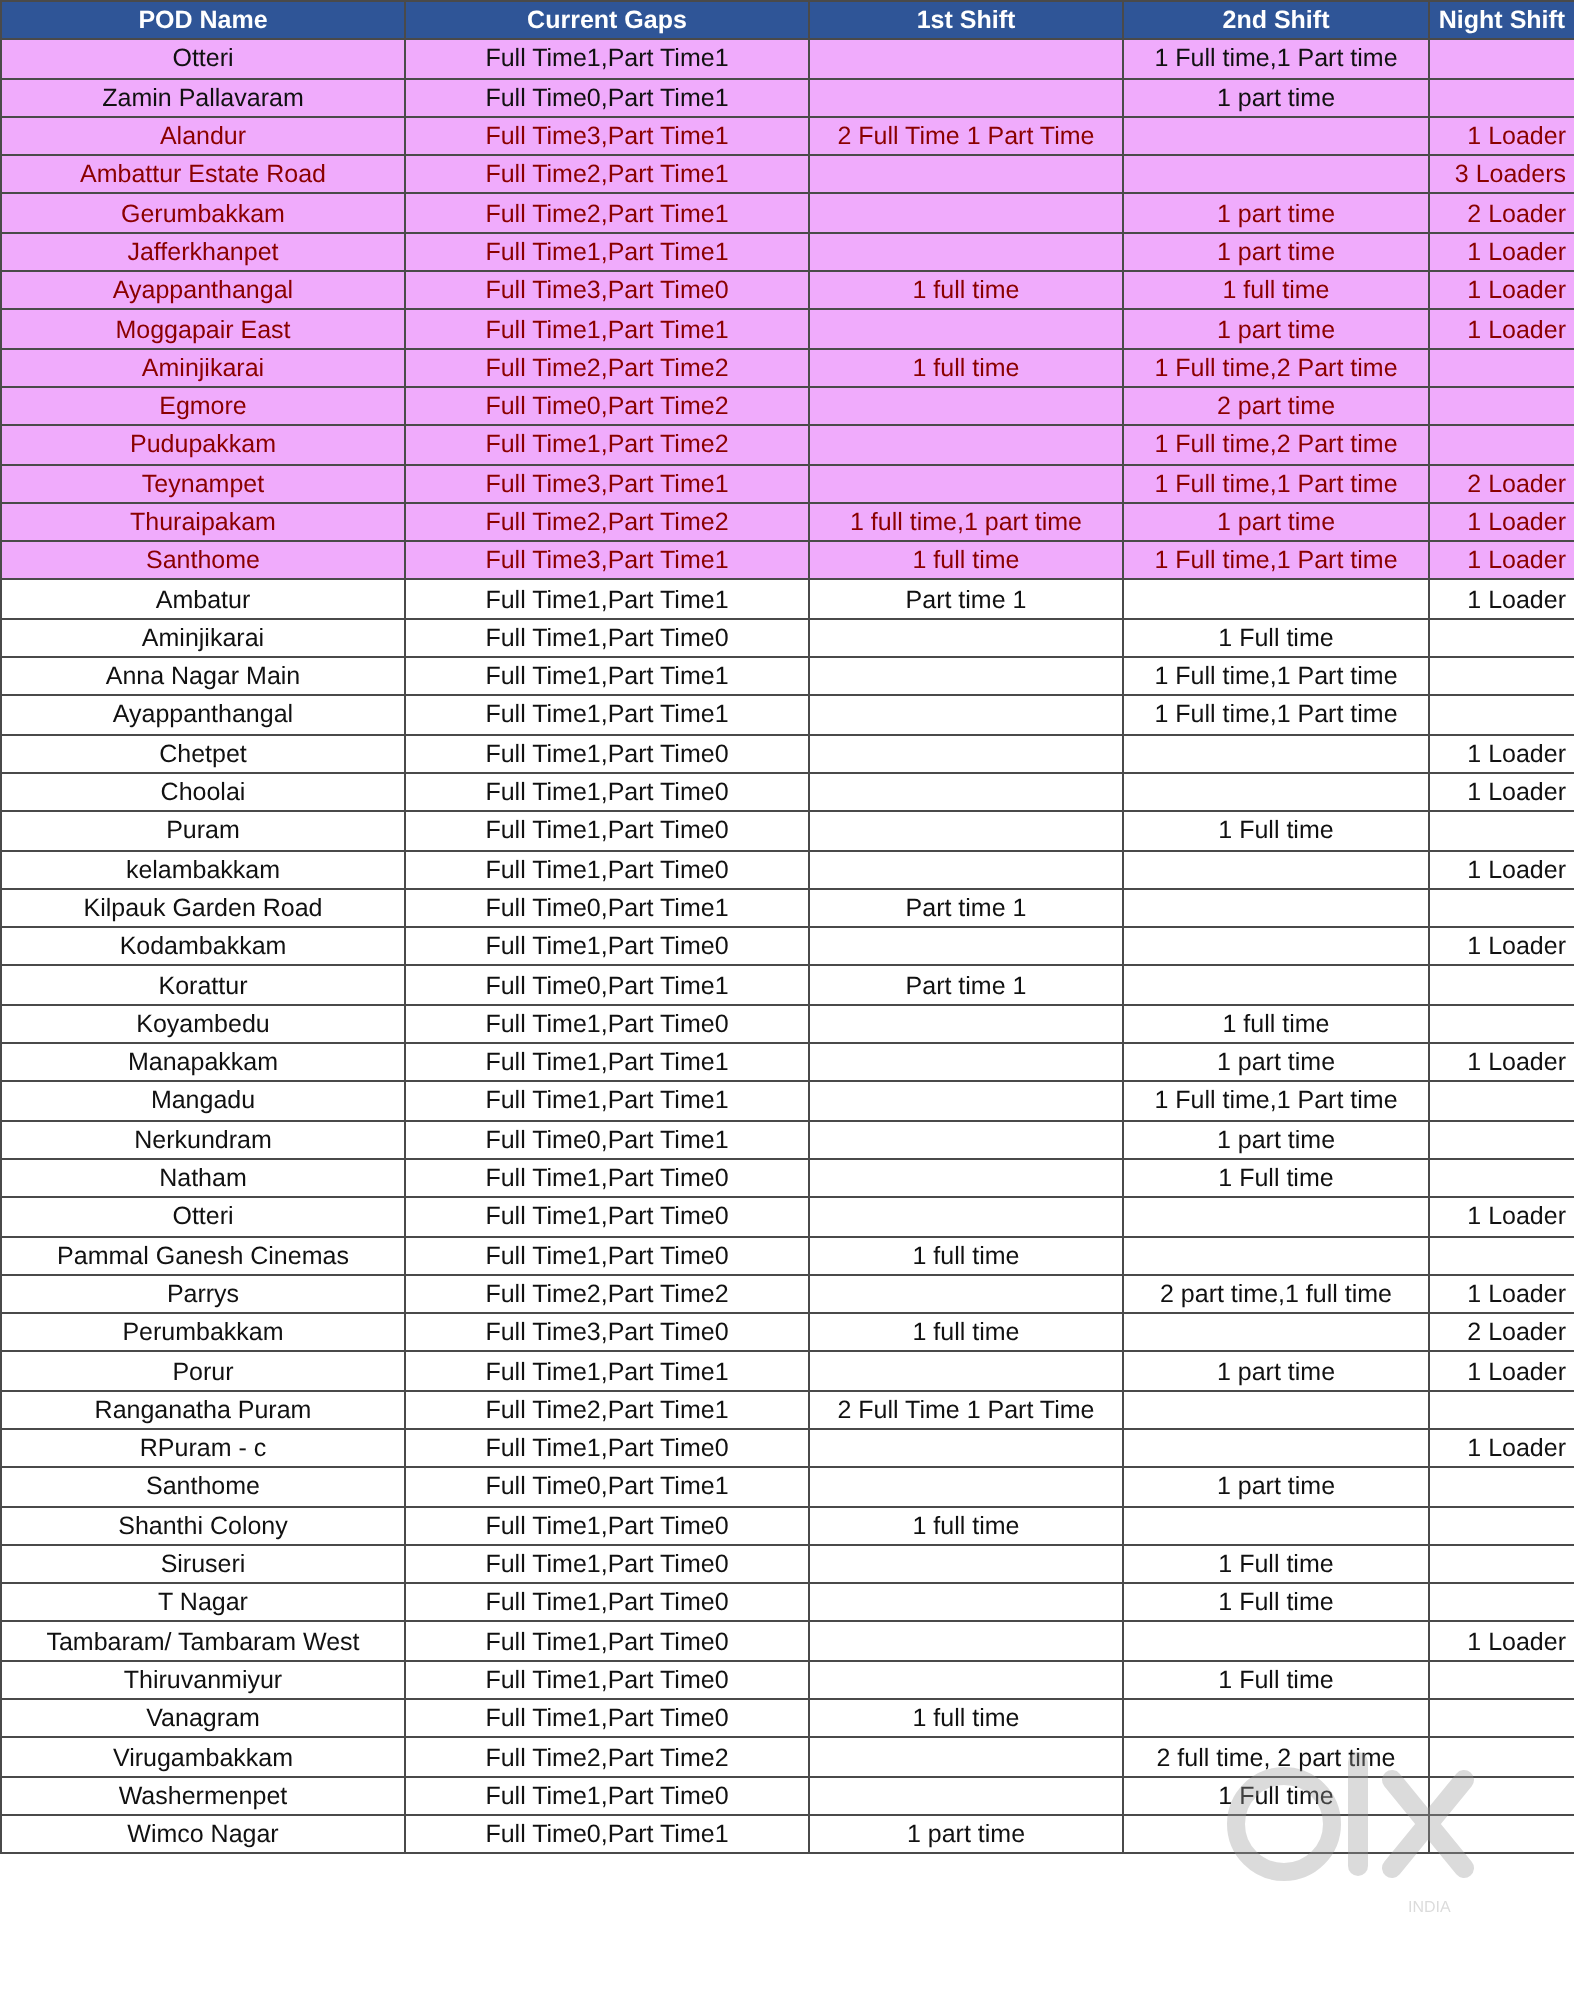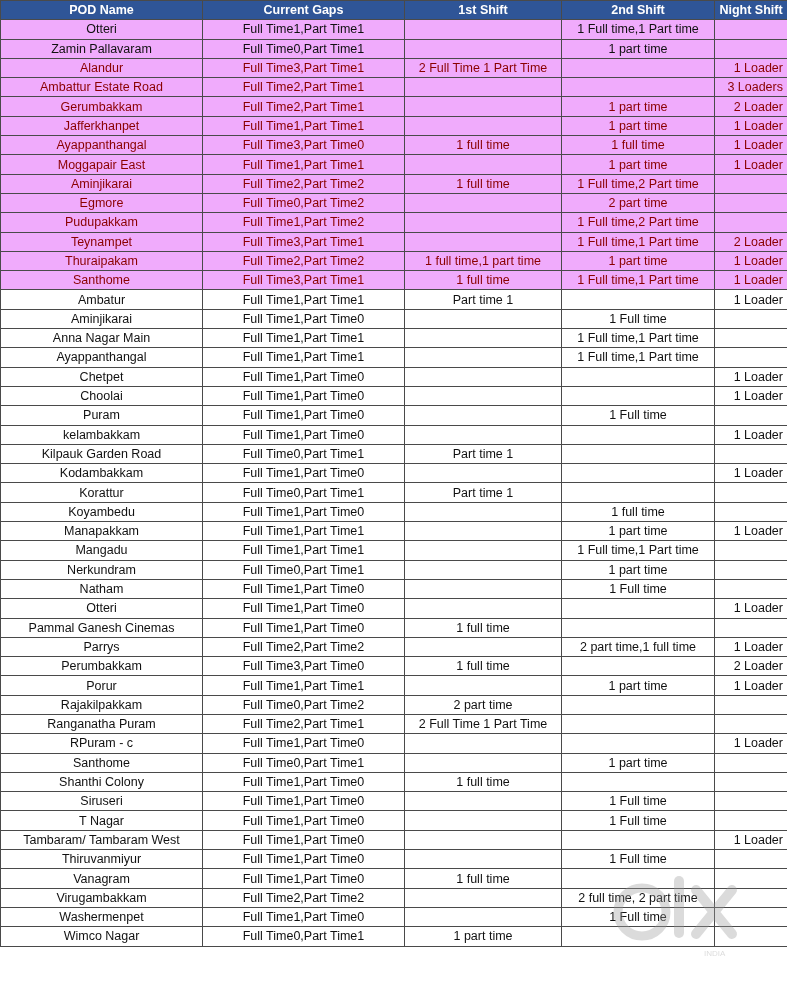--- a/index.html
+++ b/index.html
@@ -275,27 +275,20 @@
         <td class="night">2 Loader</td>
       </tr>
       <tr class="r-white">
         <td class="nm">Porur</td>
         <td>Full Time1,Part Time1</td>
         <td></td>
         <td>1 part time</td>
         <td class="night">1 Loader</td>
       </tr>
       <tr class="r-white">
-        <td class="nm">Rajakilpakkam</td>
-        <td>Full Time0,Part Time2</td>
-        <td>2 part time</td>
-        <td></td>
-        <td class="night"></td>
-      </tr>
-      <tr class="r-white">
         <td class="nm">Ranganatha Puram</td>
         <td>Full Time2,Part Time1</td>
         <td>2 Full Time 1 Part Time</td>
         <td></td>
         <td class="night"></td>
       </tr>
       <tr class="r-white">
         <td class="nm">RPuram - c</td>
         <td>Full Time1,Part Time0</td>
         <td></td>

